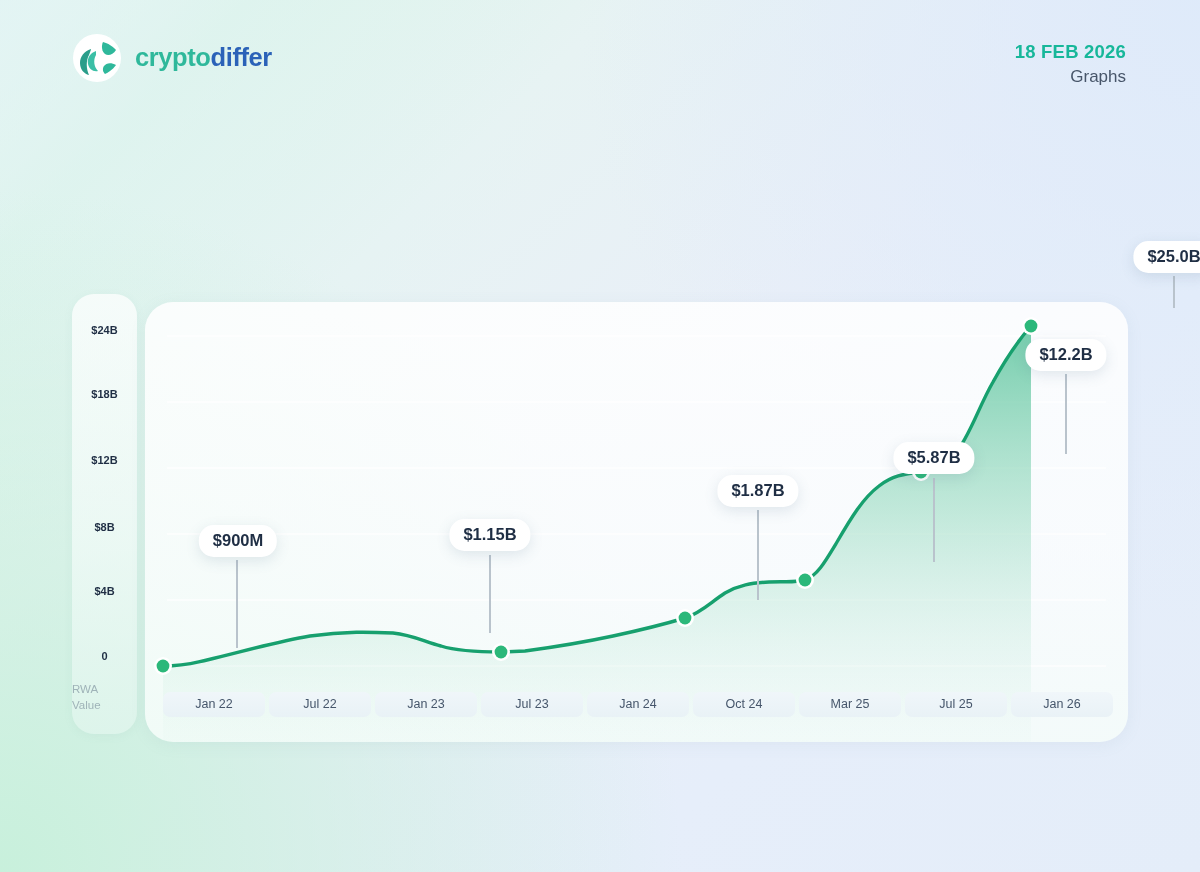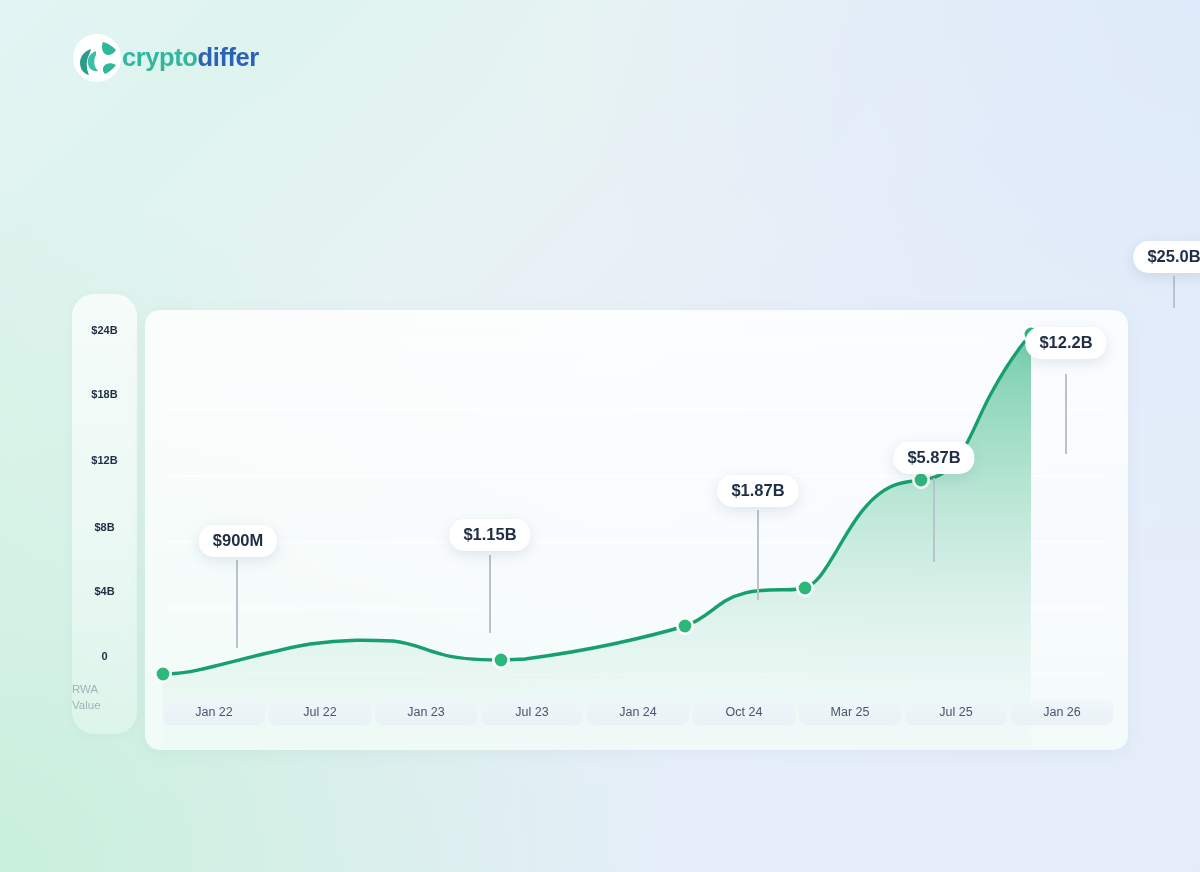--- a/index.html
+++ b/index.html
@@ -43,20 +43,21 @@
     position: absolute;
     top: 0; left: 0;
     width: 1200px;
     height: 128px;
   }
   .brand {
     position: absolute;
     left: 72px; top: 33px;
     display: flex;
     align-items: center;
+    gap: 13px;
   }
   .logo-mark {
     width: 50px; height: 50px;
     flex: 0 0 50px;
   }
   .brand-name {
     font-size: 25.5px;
     font-weight: bold;
     letter-spacing: -0.4px;
     white-space: nowrap;
@@ -127,27 +128,27 @@
     left: 0; width: 65px;
     top: 388px;
     text-align: left;
     font-size: 11.5px;
     line-height: 1.35;
     color: #9fb3b8;
   }
 
   .plot-card {
     position: absolute;
-    left: 73px; top: 16px;
+    left: 73px; top: 8px;
     width: 983px; height: 440px;
     background: linear-gradient(180deg,
       rgba(255,255,255,0.86) 0%,
       rgba(252,254,254,0.82) 60%,
       rgba(246,253,250,0.86) 100%);
-    border-radius: 15px;
+    border-radius: 28px;
     box-shadow: 0 3px 16px rgba(120,150,165,0.09);
     overflow: visible;
   }
 
   .plot-inner {
     position: absolute;
     left: 0; top: 0;
     width: 983px; height: 440px;
     overflow: hidden;
     border-radius: 26px;
@@ -206,20 +207,24 @@
           <path d="M31 9 C39 11 44 17 44 17 C41 22 36 23 33 21 C30 19 29 13 31 9 Z" fill="#2fb89b"></path>
           <path d="M33 41 C40 38 44 32 44 32 C39 29 34 30 32 33 C30 36 31 39 33 41 Z" fill="#2fb89b"></path>
           <path d="M19 16 C12 18 8 24 8 30 C8 36 12 41 17 42 C14 36 14 27 17 22 C18 19 19 17 19 16 Z" fill="#2a9d8a"></path>
           <path d="M24 18 C18 20 15 25 16 31 C17 36 21 39 26 38 C22 34 21 27 24 22 C24 20 24 19 24 18 Z" fill="#3bbfa6"></path>
         </svg>
       </span>
       <span class="brand-name"><span class="brand-crypto">crypto</span><span class="brand-differ">differ</span></span>
     </div>
 
 
+    <div class="meta">
+      <div class="meta-date">18 FEB 2026</div>
+      <div class="meta-sub">Graphs</div>
+    </div>
   </div>
 
   <div class="chart-zone">
 
     <div class="axis-card">
       <div class="axis-tick" style="top:30px">$24B</div>
       <div class="axis-tick" style="top:94px">$18B</div>
       <div class="axis-tick" style="top:160px">$12B</div>
       <div class="axis-tick" style="top:227px">$8B</div>
       <div class="axis-tick" style="top:291px">$4B</div>
@@ -334,19 +339,19 @@
     <div class="leader" style="left:417px; top:261px; height:78px;"></div>
     <div class="callout" style="left:418px; top:225px;">$1.15B</div>
 
     <div class="leader" style="left:685px; top:216px; height:90px;"></div>
     <div class="callout" style="left:686px; top:181px;">$1.87B</div>
 
     <div class="leader" style="left:861px; top:184px; height:84px;"></div>
     <div class="callout" style="left:862px; top:148px;text-align:center;">$5.87B</div>
 
     <div class="leader" style="left:993px; top:80px; height:80px;"></div>
-    <div class="callout" style="left:994px; top:33px;">$12.2B</div>
+    <div class="callout" style="left:994px; top:45px;">$12.2B</div>
 
     <div class="leader" style="left:1101px; top:-18px; height:32px;"></div>
     <div class="callout" style="left:1102px; top:-53px;">$25.0B</div>
   </div>
 
 </div>
 
 </body></html>

